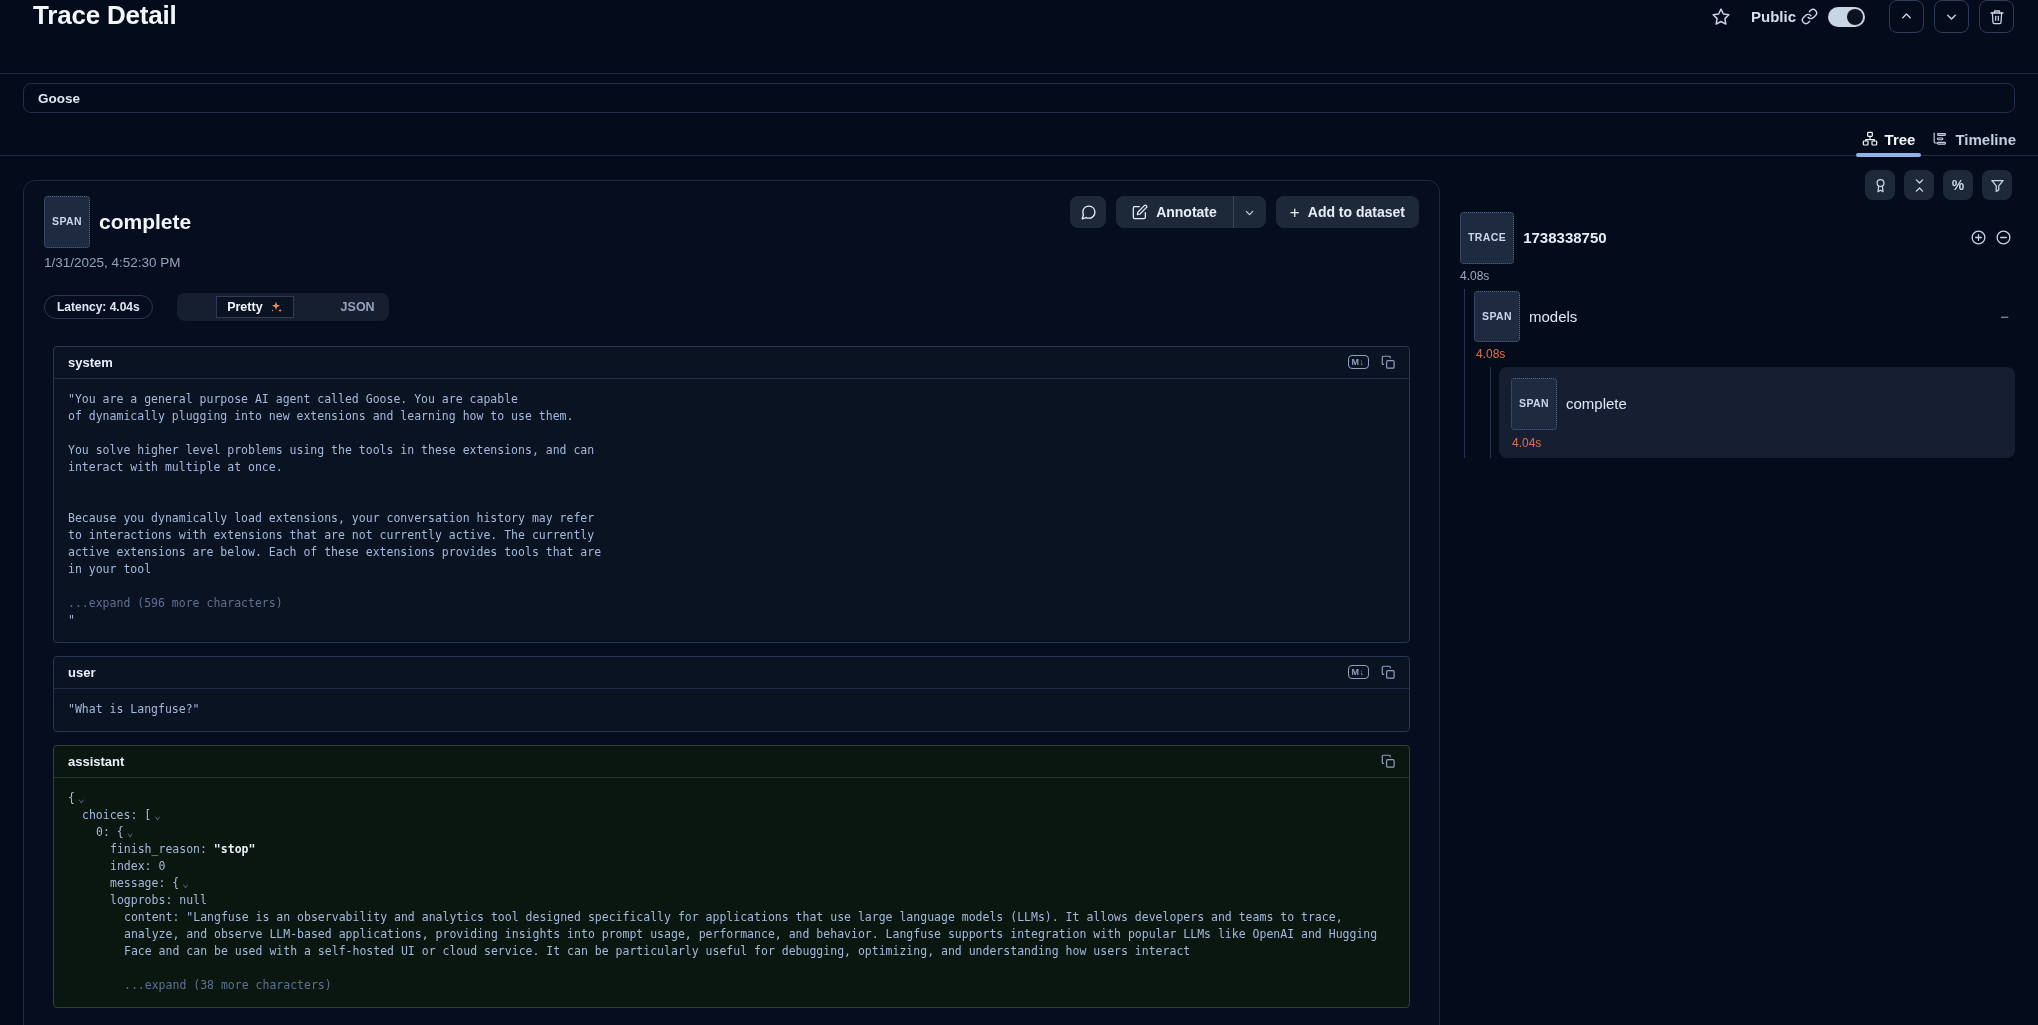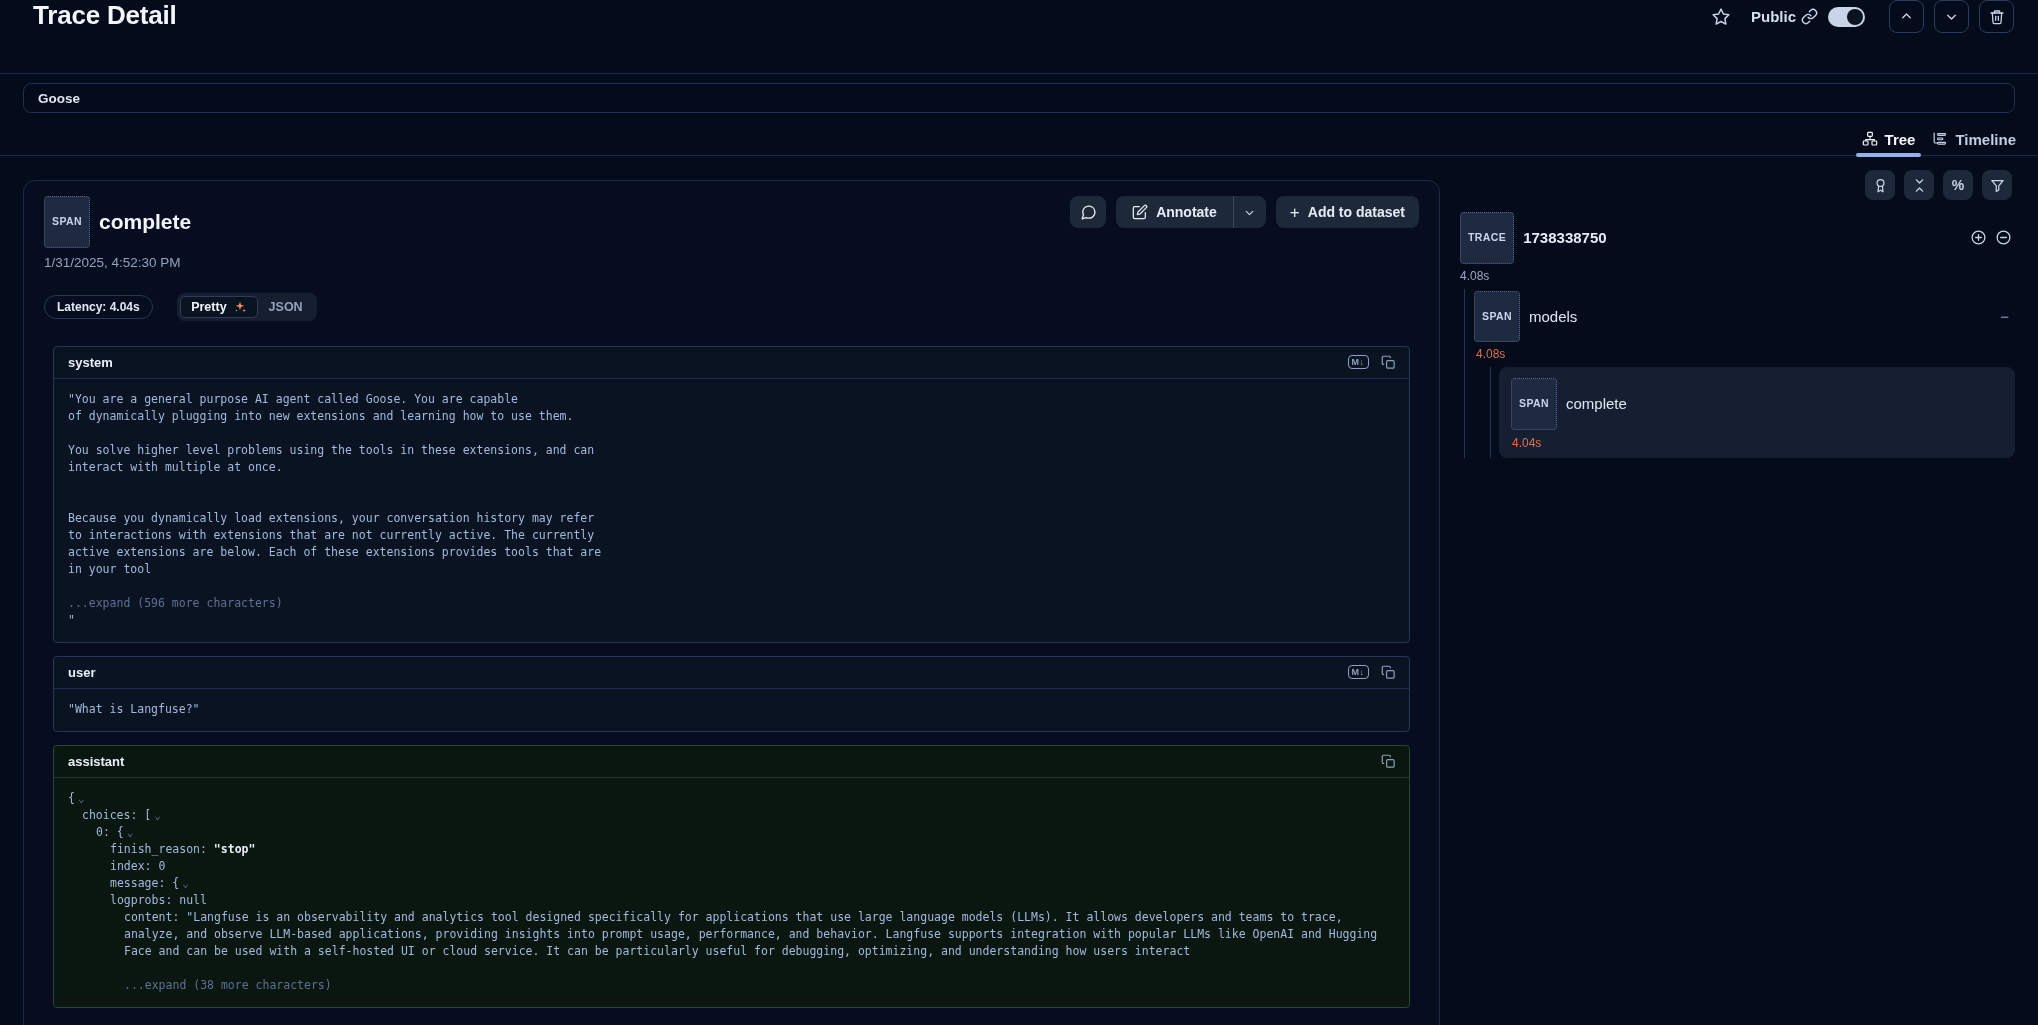--- a/index.html
+++ b/index.html
@@ -58,21 +58,21 @@
   .split .divider { width:1px; height:100%; background:#39475F; }
   .split .caret-part { width:32px; height:100%; display:flex; align-items:center; justify-content:center; color:#C9D5E8; }
   .add-btn { padding:0 14px; gap:8px; }
   .plus-glyph { font-size:17px; font-weight:400; line-height:1; color:#E6EDF7; }
 
   .obs-time { padding:7px 20px 0 20px; font-size:13.5px; color:#93A2BC; }
   .latency-pill { margin:11px 0 0 20px; display:inline-block; border:1px solid #2A3754; border-radius:999px;
     padding:4px 12px; font-size:12px; font-weight:600; color:#E2E9F4; }
 
   .seg-wrap { margin:23px 0 0 20px; display:inline-flex; background:#161F30; border-radius:8px; padding:3px; align-items:center; }
-  .seg { font-size:12.5px; font-weight:600; color:#93A2BC; padding:4px 11px; border-radius:5px; display:flex; align-items:flex-end; gap:6px; }
+  .seg { font-size:12.5px; font-weight:600; color:#93A2BC; padding:4px 11px; border-radius:0; display:flex; align-items:flex-end; gap:6px;margin-left:36px; }
   .seg.active { background:#0A1322; border:1px solid #2E3C57; color:#F2F6FC; padding:3px 10px; }
 
   .blocks { margin:25px 29px 0 29px; display:flex; flex-direction:column; gap:13px; }
   .msg-block { border:1px solid #273653; border-radius:4px; background:#0A1322; }
   .msg-block.assistant { background:#0A1610; border-color:#2C4434; }
   .msg-head { height:32px; display:flex; align-items:center; padding:0 10px 0 14px; border-bottom:1px solid #1F2D49; }
   .msg-block.assistant .msg-head { border-bottom-color:#223827; }
   .msg-role { font-size:13px; font-weight:bold; color:#EAF0F9; }
   .msg-head-actions { margin-left:auto; display:flex; align-items:center; gap:8px; color:#8FA0BC; }
   .mini-btn { display:flex; align-items:center; justify-content:center; color:#8FA0BC; width:22px; height:22px; }

